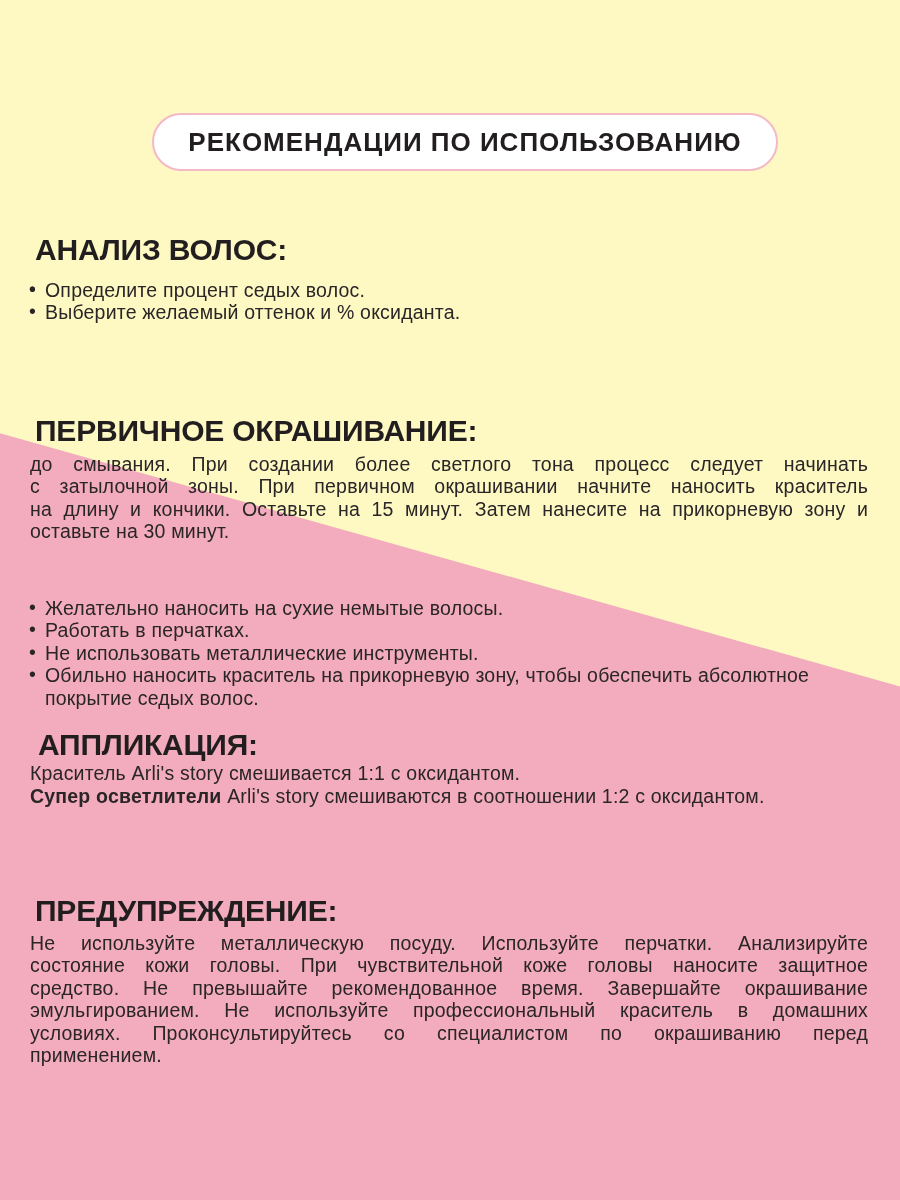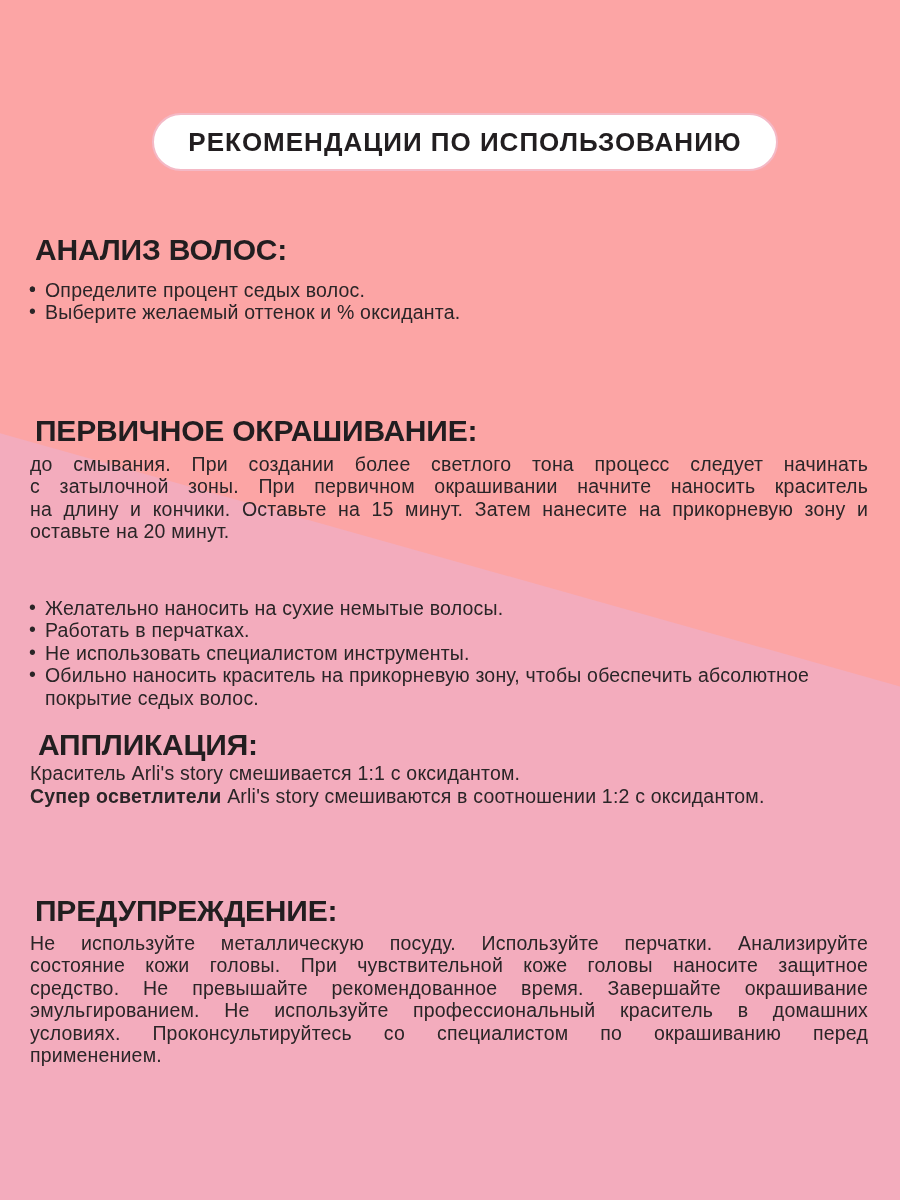--- a/index.html
+++ b/index.html
@@ -7,21 +7,21 @@
     --pill-border:#F4B9C6;
     --heading:#221E20;
     --body:#2A2527;
   }
   *{margin:0;padding:0;box-sizing:border-box;}
   html,body{background:#e8e8e8;}
   body{font-family:"Liberation Sans", sans-serif;}
   .page{
     position:relative;
     width:900px;height:1200px;
-    background:#fca5a5;
+    background:#fef9c3;
     overflow:hidden;
     margin:0 auto;
   }
   .pink-shape{
     position:absolute;inset:0;
     background:var(--pink);
     clip-path:polygon(0 36.1%, 100% 57.2%, 100% 100%, 0 100%);
   }
   .content{position:absolute;inset:0;}
   .title-pill{
@@ -96,26 +96,26 @@
         <li><span class="dot">•</span></li>
         <li><span class="dot">•</span><span>Определите процент седых волос.</span></li>
         <li><span class="dot">•</span><span>Выберите желаемый оттенок и % оксиданта.</span></li>
       </ul>
 
     <h2 class="sec-heading" id="primary-heading">ПЕРВИЧНОЕ ОКРАШИВАНИЕ:</h2>
     <div class="para-lines body-text" id="primary-para">
         <div class="pline">до смывания. При создании более светлого тона процесс следует начинать</div>
         <div class="pline">с затылочной зоны. При первичном окрашивании начните наносить краситель</div>
         <div class="pline">на длину и кончики. Оставьте на 15 минут. Затем нанесите на прикорневую зону и</div>
-        <div class="pline">оставьте на 20 минут.</div>
+        <div class="pline">оставьте на 30 минут.</div>
       </div>
     <ul class="blist body-text" id="primary-list">
         <li><span class="dot">•</span><span>Желательно наносить на сухие немытые волосы.</span></li>
         <li><span class="dot">•</span><span>Работать в перчатках.</span></li>
-        <li><span class="dot">•</span><span>Не использовать специалистом инструменты.</span></li>
+        <li><span class="dot">•</span><span>Не использовать металлические инструменты.</span></li>
         <li><span class="dot">•</span><span>Обильно наносить краситель на прикорневую зону, чтобы обеспечить абсолютное покрытие седых волос.</span></li>
       </ul>
 
     <h2 class="sec-heading" id="application-heading">АППЛИКАЦИЯ:</h2>
     <div class="body-text" id="application-lines">
       <div class="app-line">Краситель Arli's story смешивается 1:1 с оксидантом.</div>
       <div class="app-line"><span class="bold-lead">Супер осветлители</span><span> Arli's story смешиваются в соотношении 1:2 с оксидантом.</span></div>
     </div>
 
     <h2 class="sec-heading" id="warning-heading">ПРЕДУПРЕЖДЕНИЕ:</h2>

